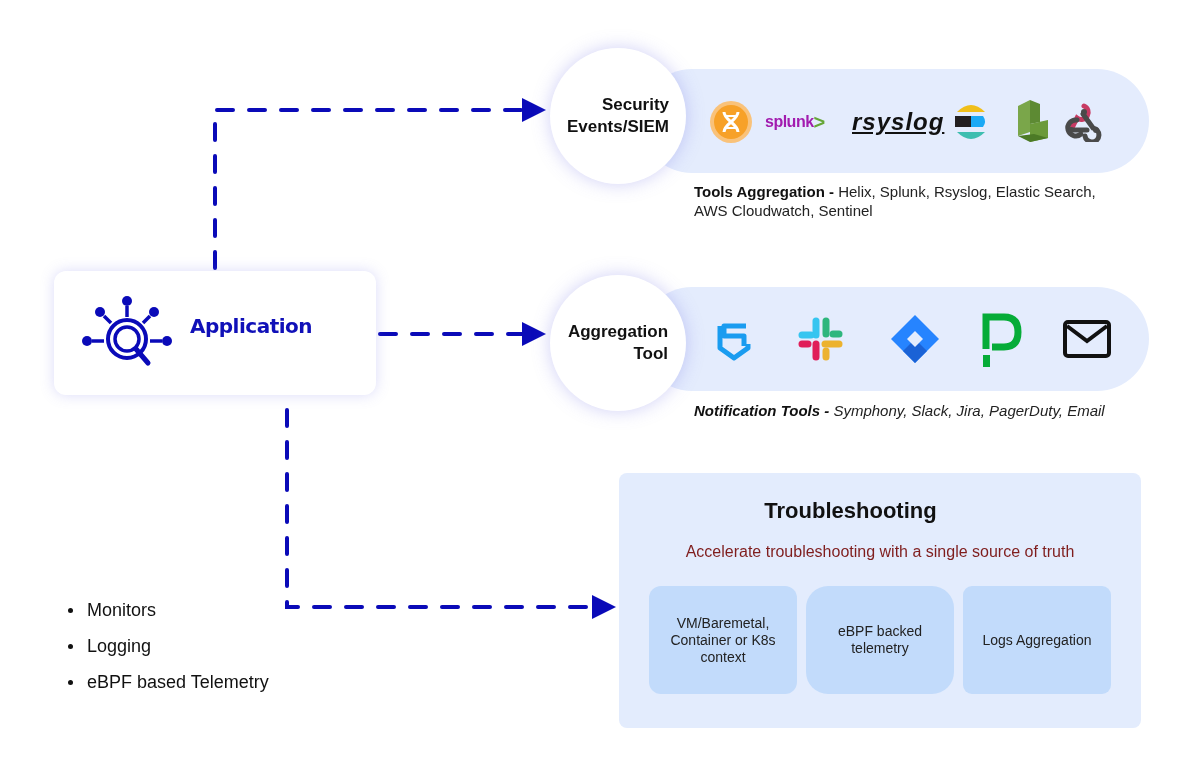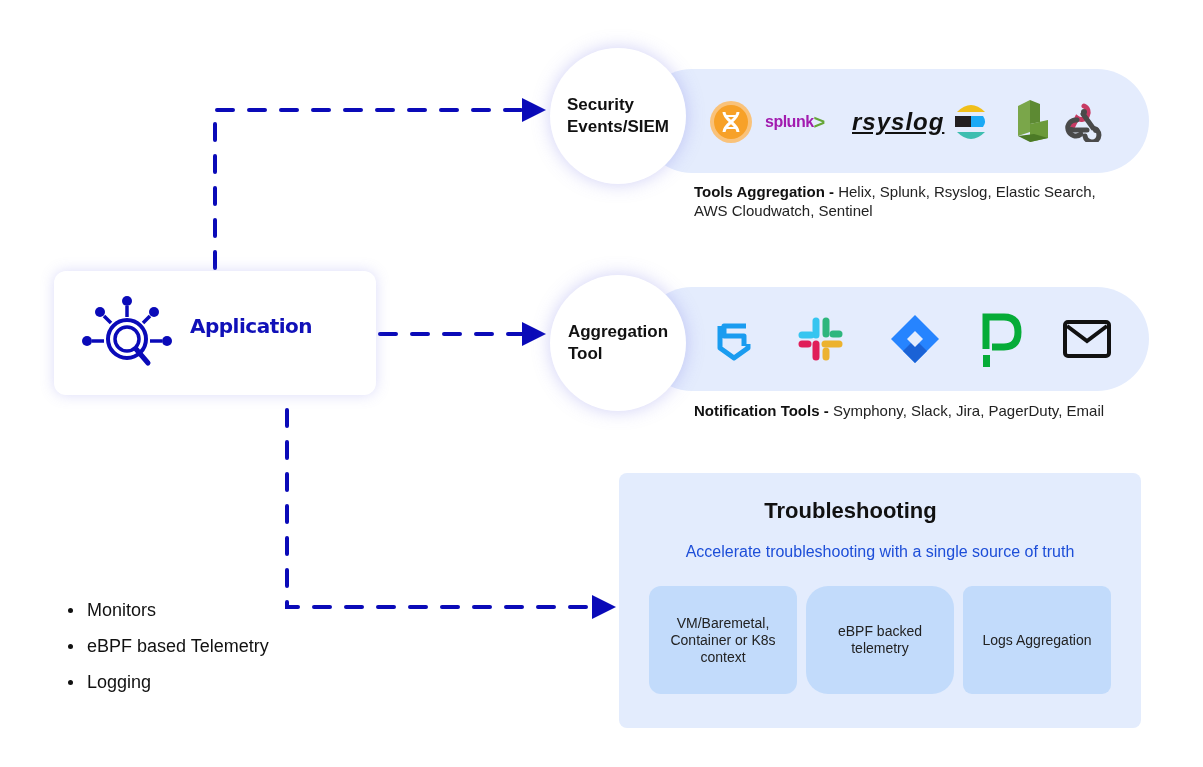--- a/index.html
+++ b/index.html
@@ -16,36 +16,36 @@
     .app-icon { position: absolute; left: 80px; top: 295px; width: 94px; height: 72px; }
     .app-label { position: absolute; left: 190px; top: 314px; font-size: 20px; font-weight: bold; color: #1010b8;
                  font-family: "DejaVu Sans", sans-serif; letter-spacing: -0.5px; }
 
     
     .band { background: #e4ecfd; border-radius: 52px; }
     .band-siem { left: 640px; top: 69px; width: 509px; height: 104px; }
     .band-notif { left: 640px; top: 287px; width: 509px; height: 104px; }
 
     .circle { background: #fff; border-radius: 50%; box-shadow: 0 0 18px rgba(120,120,230,0.35);
-              display: flex; align-items: center; justify-content: center; text-align: left;
+              display: flex; align-items: center; justify-content: center; text-align: right;
               font-weight: bold; font-size: 17px; line-height: 22px; color: #111; }
     .circle-siem { left: 550px; top: 48px; width: 136px; height: 136px; }
     .circle-notif { left: 550px; top: 275px; width: 136px; height: 136px; }
 
     .caption { font-size: 15px; line-height: 19px; color: #222; width: 420px; }
     .caption b { font-weight: bold; color: #111; }
     .caption-siem { left: 694px; top: 182px; }
-    .caption-notif { left: 694px; top: 401px; }
+    .caption-notif { left: 694px; top: 401px; font-style: italic; }
 
     .logo { position: absolute; display: flex; align-items: center; justify-content: center; }
 
     
     .ts-panel { left: 619px; top: 473px; width: 522px; height: 255px; background: #e3ecfd; border-radius: 8px; }
     .ts-title { left: 619px; top: 498px; width: 463px; text-align: center; font-size: 22px; font-weight: bold; color: #111; }
-    .ts-sub { left: 619px; top: 543px; width: 522px; text-align: center; font-size: 16px; color: #1d4ed8; }
+    .ts-sub { left: 619px; top: 543px; width: 522px; text-align: center; font-size: 16px; color: #7f1d1d; }
     .ts-card { top: 586px; width: 148px; height: 108px; background: #c2dbfb; border-radius: 12px;
                display: flex; align-items: center; justify-content: center; text-align: center;
                font-size: 14px; line-height: 17px; color: #222; padding: 0 8px; box-sizing: border-box; }
     .ts-card-1 { left: 649px; }
     .ts-card-2 { left: 806px; border-radius: 22px; }
     .ts-card-3 { left: 963px; border-radius: 9px; }
 
     
     .bullets { left: 64px; top: 592px; list-style: none; margin: 0; padding: 0; }
     .bullets li { font-size: 18px; line-height: 36px; color: #111; display: flex; align-items: center; }
@@ -186,19 +186,19 @@
 <div class="abs ts-card ts-card-2">eBPF backed telemetry</div>
 <div class="abs ts-card ts-card-3">Logs Aggregation</div>
 
 <ul class="abs bullets">
   <li>
       <span class="dot"></span>
       <span>Monitors</span>
     </li>
   <li>
       <span class="dot"></span>
-      <span>eBPF based Telemetry</span>
+      <span>Logging</span>
     </li>
   <li>
       <span class="dot"></span>
-      <span>Logging</span>
+      <span>eBPF based Telemetry</span>
     </li>
 </ul>
 
 </body></html>

